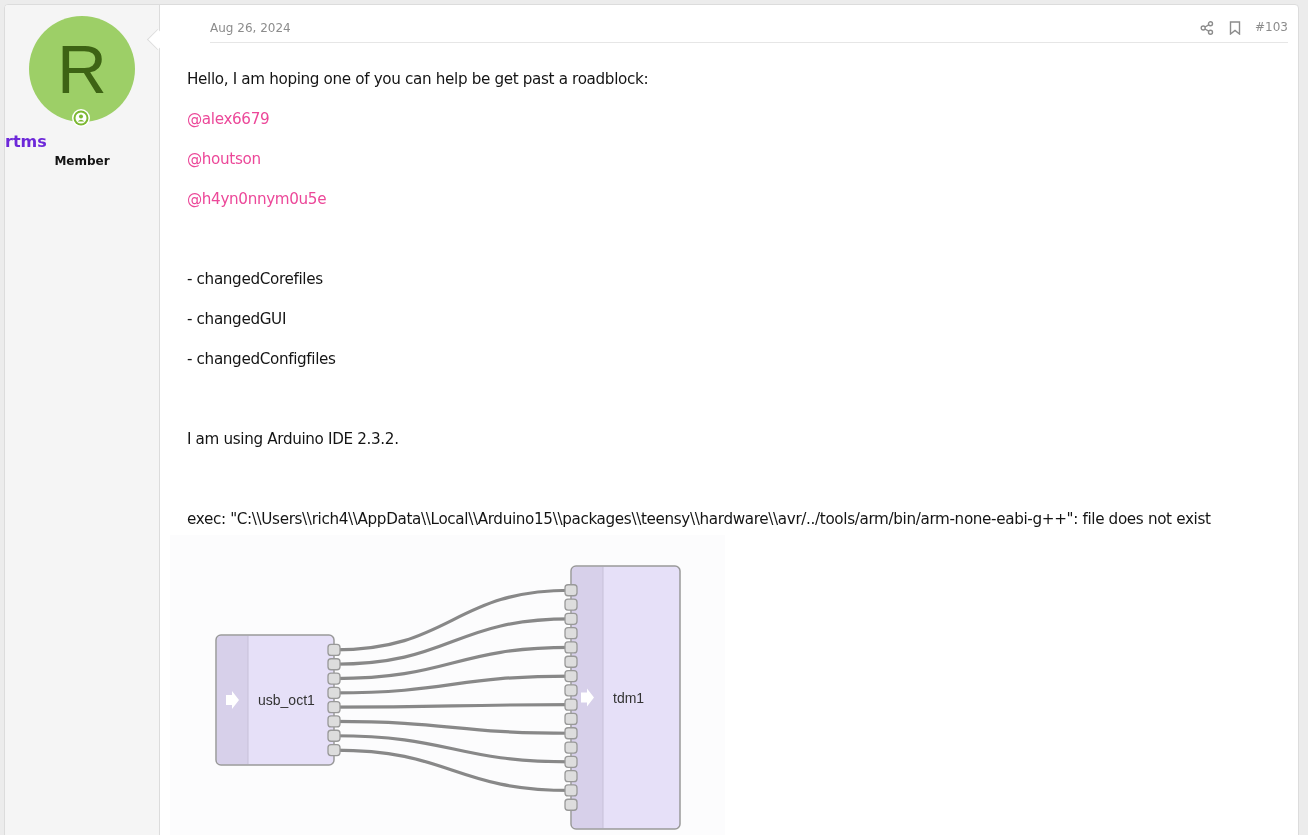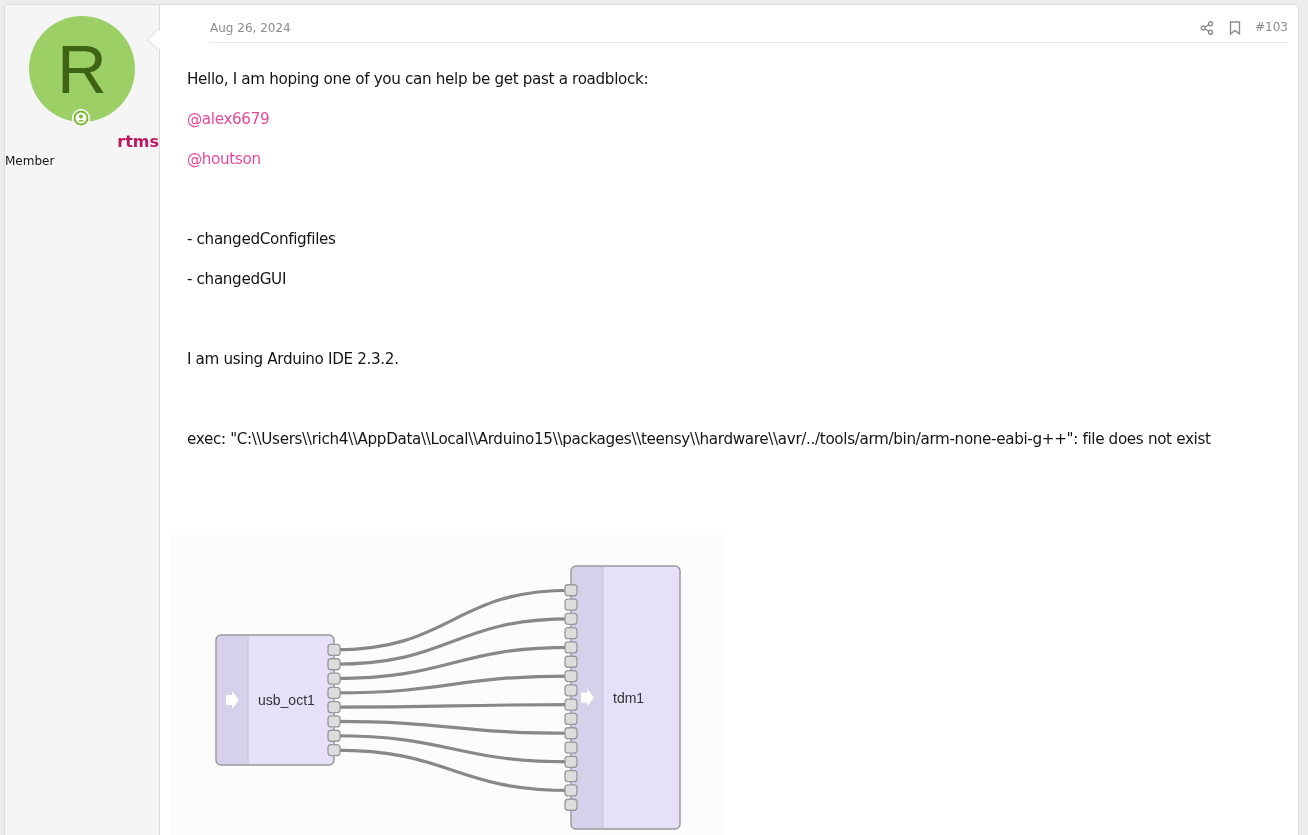--- a/index.html
+++ b/index.html
@@ -29,27 +29,27 @@
     display: flex; align-items: center; justify-content: center;
     color: #3d6314; font-family: "Liberation Sans", sans-serif; font-size: 69px; line-height: 1;
     text-decoration: none;
   }
   .online {
     position: absolute; left: 67px; top: 104px; width: 18px; height: 18px;
     border-radius: 50%; background: #fff; display: flex; align-items: center; justify-content: center;
   }
   .online svg { display: block; }
   .username {
-    position: absolute; left: 0; width: 154px; top: 127px; text-align: right;
-    font-weight: bold; font-size: 16px; color: #be185d; text-decoration: none;
+    position: absolute; left: 0; width: 154px; top: 127px; text-align: left;
+    font-weight: bold; font-size: 16px; color: #6d28d9; text-decoration: none;
     font-family: "DejaVu Sans", sans-serif;
   }
   .usertitle {
-    position: absolute; left: 0; width: 154px; top: 149px; text-align: left;
-    font-size: 12px; color: #141414; font-family: "DejaVu Sans", sans-serif;
+    position: absolute; left: 0; width: 154px; top: 149px; text-align: center;
+    font-size: 12px; color: #141414; font-family: "DejaVu Sans", sans-serif; font-weight: bold;
   }
   .main {
     position: absolute; left: 165px; top: 0; right: 10px; height: 100%;
   }
   .meta {
     position: absolute; left: 0; right: 0; top: 4px; height: 33px;
     border-bottom: 1px solid #e6e6e6;
     margin-left: 40px;
   }
   .date {
@@ -117,23 +117,25 @@
           </svg>
         </span>
         <a class="post-num">#103</a>
       </div>
     </div>
 
     <div class="body">
       <p>Hello, I am hoping one of you can help be get past a roadblock:</p>
       <p><a class="mention">@alex6679</a></p>
       <p><a class="mention">@houtson</a></p>
+      <p><a class="mention">@h4yn0nnym0u5e</a></p>
       <div class="gap"></div>
+      <p>- changedCorefiles</p>
+      <p>- changedGUI</p>
       <p>- changedConfigfiles</p>
-      <p>- changedGUI</p>
       <div class="gap"></div>
       <p>I am using Arduino IDE 2.3.2.</p>
       <div class="gap"></div>
       <p>exec: "C:\\Users\\rich4\\AppData\\Local\\Arduino15\\packages\\teensy\\hardware\\avr/../tools/arm/bin/arm-none-eabi-g++": file does not exist</p>
       <div class="gap"></div>
       <div class="gap"></div>
       <p>Here is my layout:</p>
     </div>
 
     <div class="figure">

